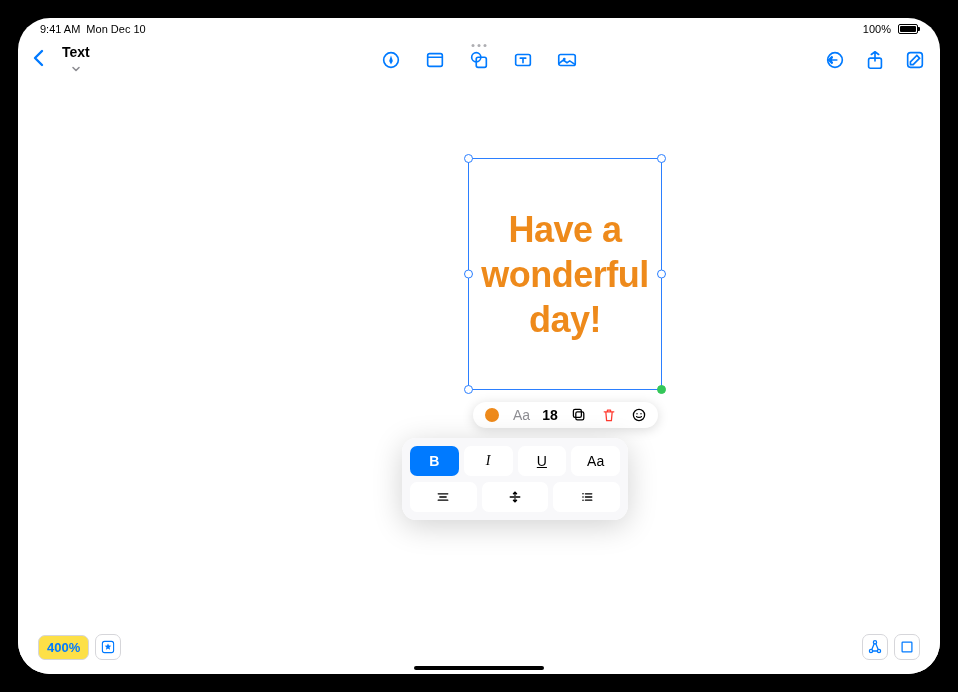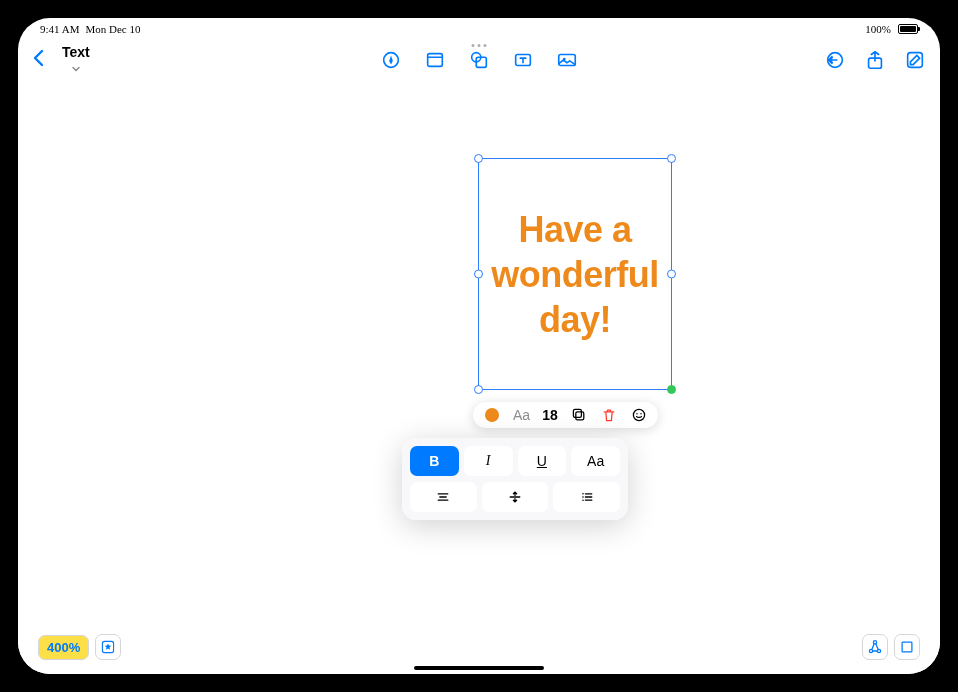--- a/index.html
+++ b/index.html
@@ -30,21 +30,20 @@
   
   .status-bar {
     height: 22px;
     display: flex;
     justify-content: space-between;
     align-items: center;
     padding: 0 22px;
     font-size: 11px;
     font-weight: 500;
     color: #000;
-    font-family: Liberation Serif, serif;
   }
   .status-left { display: flex; gap: 6px; align-items: center; }
   .status-right { display: flex; gap: 5px; align-items: center; }
   .wifi-icon, .battery-icon { display: inline-flex; align-items: center; }
   .battery {
     width: 20px; height: 10px; border: 1px solid #000; border-radius: 2px;
     position: relative; margin-left: 2px;
   }
   .battery::after {
     content: ""; position: absolute; right: -3px; top: 2px;
@@ -84,21 +83,21 @@
   }
   .tb-icon svg { width: 22px; height: 22px; }
 
   
   .canvas {
     position: absolute; top: 62px; left: 0; right: 0; bottom: 0;
     background: #fff;
   }
   .textbox {
     position: absolute;
-    left: 460px; top: 78px;
+    left: 450px; top: 78px;
     width: 194px; height: 232px;
     border: 1px solid #2b7fff;
     display: flex; align-items: center; justify-content: flex-start;
     text-align: center;
   }
   .textbox-content {
     color: #ee8a1b;
     font-size: 36px;
     font-weight: 700;
     line-height: 1.25;

